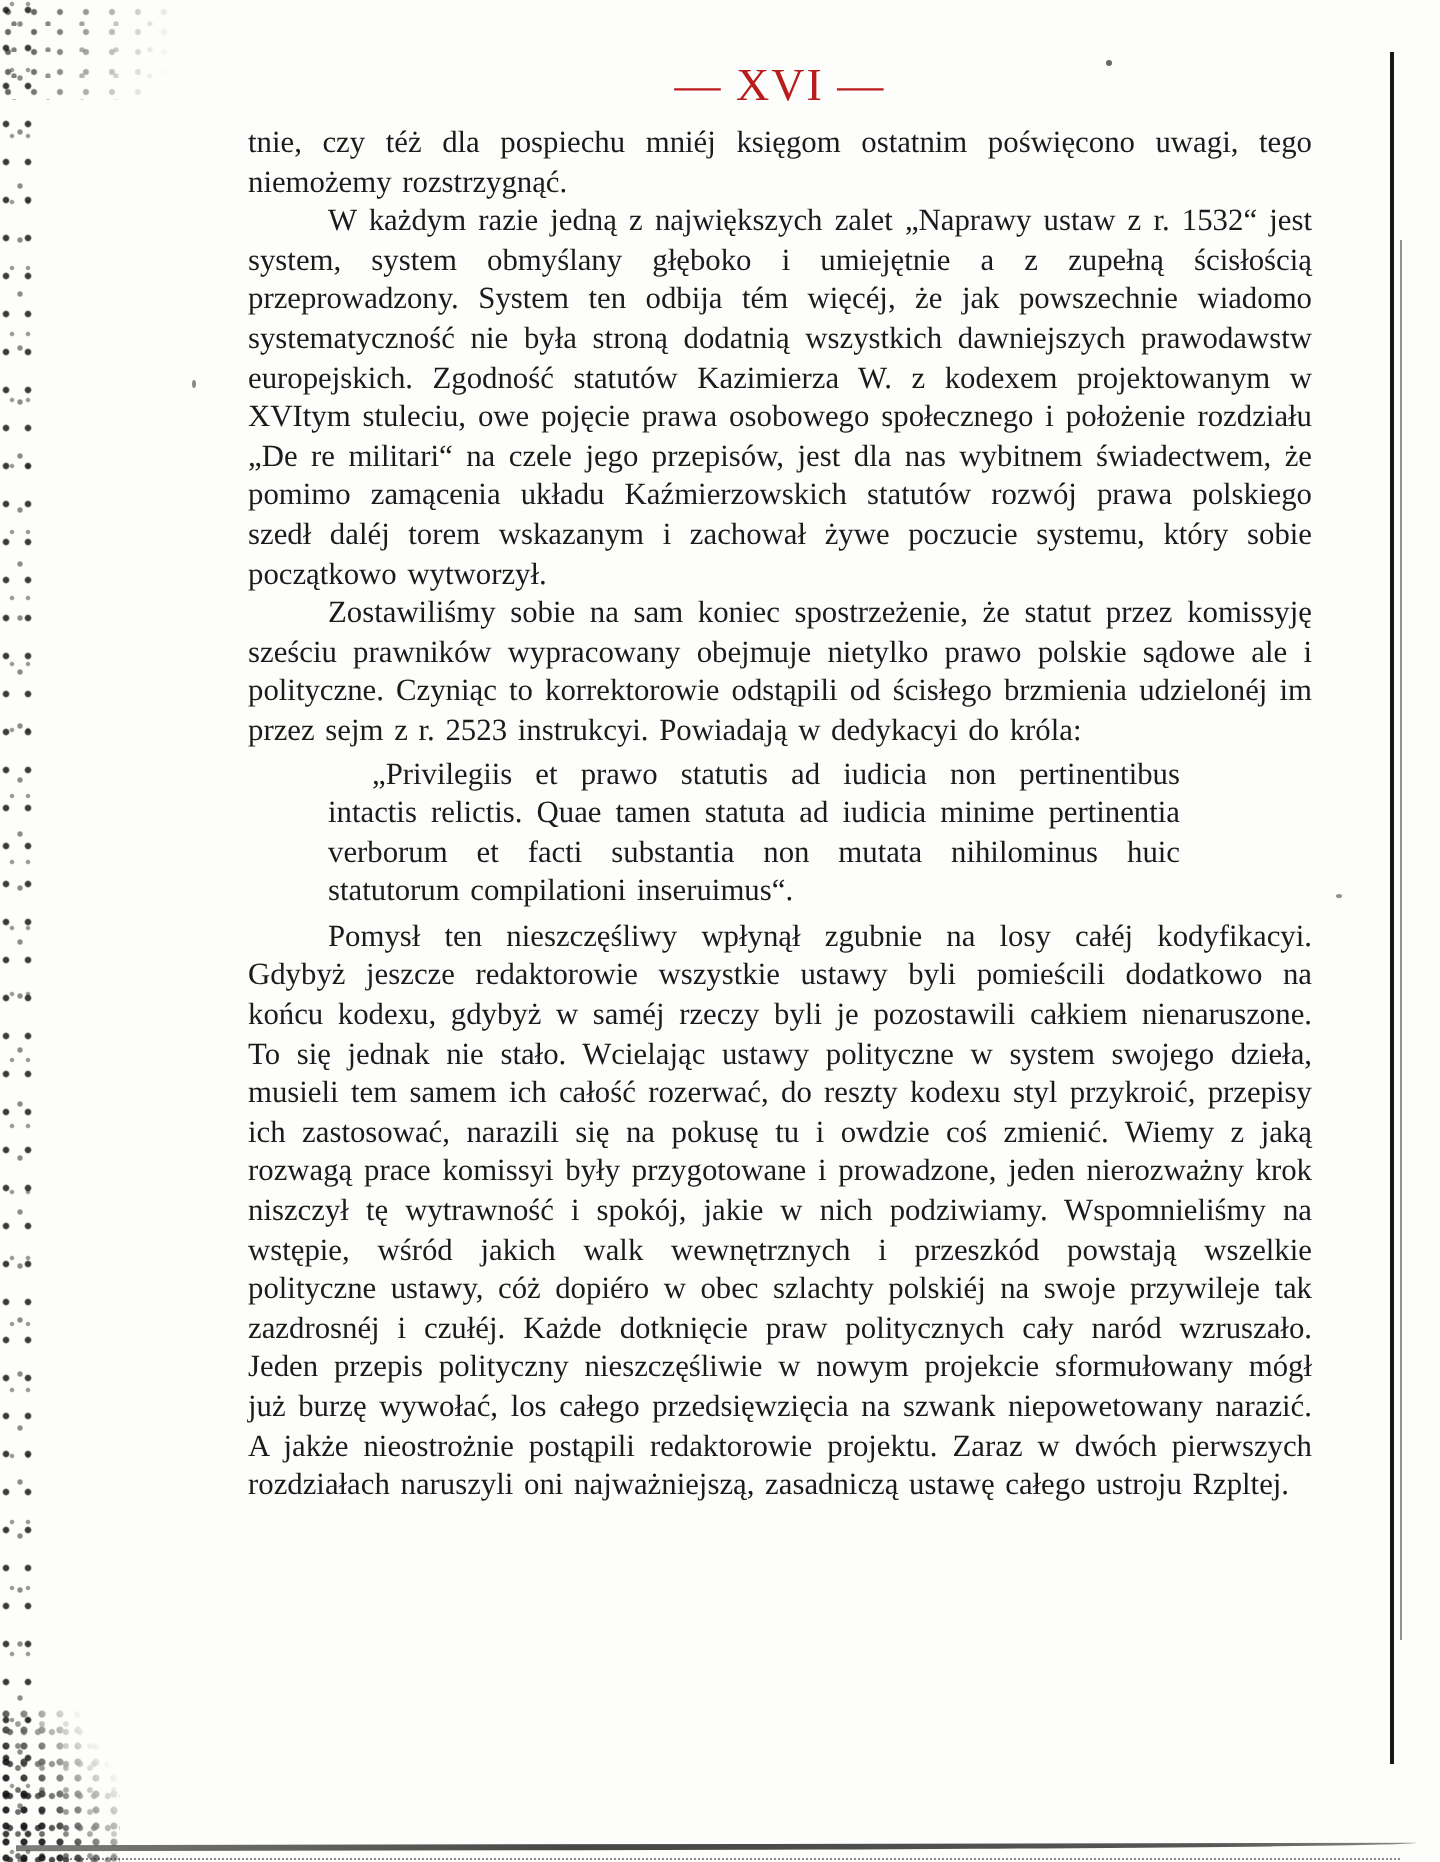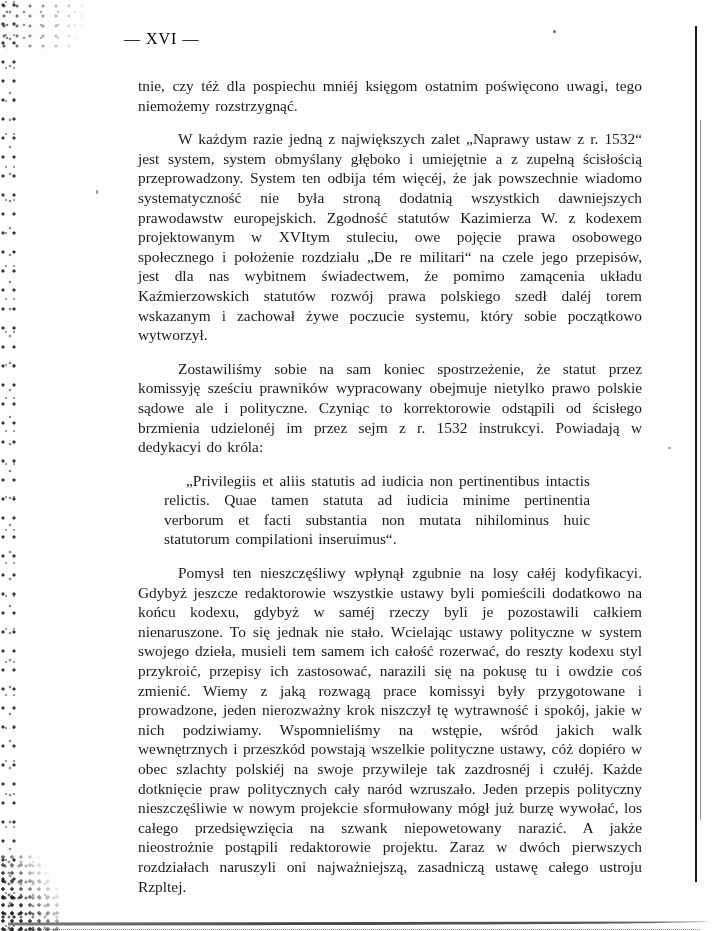--- a/index.html
+++ b/index.html
@@ -6,30 +6,31 @@
   .scan{
     position:relative;
     width:720px;height:931px;
     background:#fdfdfb;
     overflow:hidden;
     font-family:"Liberation Serif","DejaVu Serif",serif;
     color:#1b1b1b;
   }
   .folio{
     position:absolute;top:30px;left:124px;width:532px;
-    font-size:16px;letter-spacing:1px;
-    color:#000000;
+    text-align:center;
+    font-size:23px;letter-spacing:1px;
+    color:#b91c1c;
   }
   .text-block{
     position:absolute;top:62px;left:124px;width:532px;
     font-size:15.4px;line-height:19.6px;
     text-align:justify;
     word-spacing:1.5px;
   }
-  .text-block p{margin:14px;text-indent:40px;}
+  .text-block p{margin:0;text-indent:40px;}
   .text-block p.continuation{text-indent:0;}
   .text-block blockquote{
     margin:2px 66px 3px 40px;
     text-indent:22px;
   }
   
   .artifact{position:absolute;pointer-events:none;}
   .edge-left{
     left:0;top:0;width:17px;height:100%;
     background-image:
@@ -83,22 +84,22 @@
 </head>
 <body>
 
 <div class="scan">
 
   <div class="folio">— XVI —</div>
 
   <div class="text-block">
     <p class="continuation">tnie, czy téż dla pospiechu mniéj księgom ostatnim poświęcono uwagi, tego niemożemy rozstrzygnąć.</p>
     <p>W każdym razie jedną z największych zalet „Naprawy ustaw z r. 1532“ jest system, system obmyślany głęboko i umiejętnie a z zupełną ścisłością przeprowadzony. System ten odbija tém więcéj, że jak powszechnie wiadomo systematyczność nie była stroną dodatnią wszystkich dawniejszych prawodawstw europejskich. Zgodność statutów Kazimierza W. z kodexem projektowanym w XVItym stuleciu, owe pojęcie prawa osobowego społecznego i położenie rozdziału „De re militari“ na czele jego przepisów, jest dla nas wybitnem świadectwem, że pomimo zamącenia układu Kaźmierzowskich statutów rozwój prawa polskiego szedł daléj torem wskazanym i zachował żywe poczucie systemu, który sobie początkowo wytworzył.</p>
-    <p>Zostawiliśmy sobie na sam koniec spostrzeżenie, że statut przez komissyję sześciu prawników wypracowany obejmuje nietylko prawo polskie sądowe ale i polityczne. Czyniąc to korrektorowie odstąpili od ścisłego brzmienia udzielonéj im przez sejm z r. 1532 instrukcyi. Powiadają w dedykacyi do króla:</p>
-    <blockquote>„Privilegiis et aliis statutis ad iudicia non pertinentibus intactis relictis. Quae tamen statuta ad iudicia minime pertinentia verborum et facti substantia non mutata nihilominus huic statutorum compilationi inseruimus“.</blockquote>
+    <p>Zostawiliśmy sobie na sam koniec spostrzeżenie, że statut przez komissyję sześciu prawników wypracowany obejmuje nietylko prawo polskie sądowe ale i polityczne. Czyniąc to korrektorowie odstąpili od ścisłego brzmienia udzielonéj im przez sejm z r. 2523 instrukcyi. Powiadają w dedykacyi do króla:</p>
+    <blockquote>„Privilegiis et prawo statutis ad iudicia non pertinentibus intactis relictis. Quae tamen statuta ad iudicia minime pertinentia verborum et facti substantia non mutata nihilominus huic statutorum compilationi inseruimus“.</blockquote>
     <p>Pomysł ten nieszczęśliwy wpłynął zgubnie na losy całéj kodyfikacyi. Gdybyż jeszcze redaktorowie wszystkie ustawy byli pomieścili dodatkowo na końcu kodexu, gdybyż w saméj rzeczy byli je pozostawili całkiem nienaruszone. To się jednak nie stało. Wcielając ustawy polityczne w system swojego dzieła, musieli tem samem ich całość rozerwać, do reszty kodexu styl przykroić, przepisy ich zastosować, narazili się na pokusę tu i owdzie coś zmienić. Wiemy z jaką rozwagą prace komissyi były przygotowane i prowadzone, jeden nierozważny krok niszczył tę wytrawność i spokój, jakie w nich podziwiamy. Wspomnieliśmy na wstępie, wśród jakich walk wewnętrznych i przeszkód powstają wszelkie polityczne ustawy, cóż dopiéro w obec szlachty polskiéj na swoje przywileje tak zazdrosnéj i czułéj. Każde dotknięcie praw politycznych cały naród wzruszało. Jeden przepis polityczny nieszczęśliwie w nowym projekcie sformułowany mógł już burzę wywołać, los całego przedsięwzięcia na szwank niepowetowany narazić. A jakże nieostrożnie postąpili redaktorowie projektu. Zaraz w dwóch pierwszych rozdziałach naruszyli oni najważniejszą, zasadniczą ustawę całego ustroju Rzpltej.</p>
   </div>
 
   <div class="artifact corner-tl"></div>
   <div class="artifact edge-left"></div>
   <div class="artifact corner-bl"></div>
   <div class="artifact bottom-line"></div>
   <div class="artifact bottom-line-faint"></div>
   <div class="artifact right-line"></div>
   <div class="artifact right-line-2"></div>

